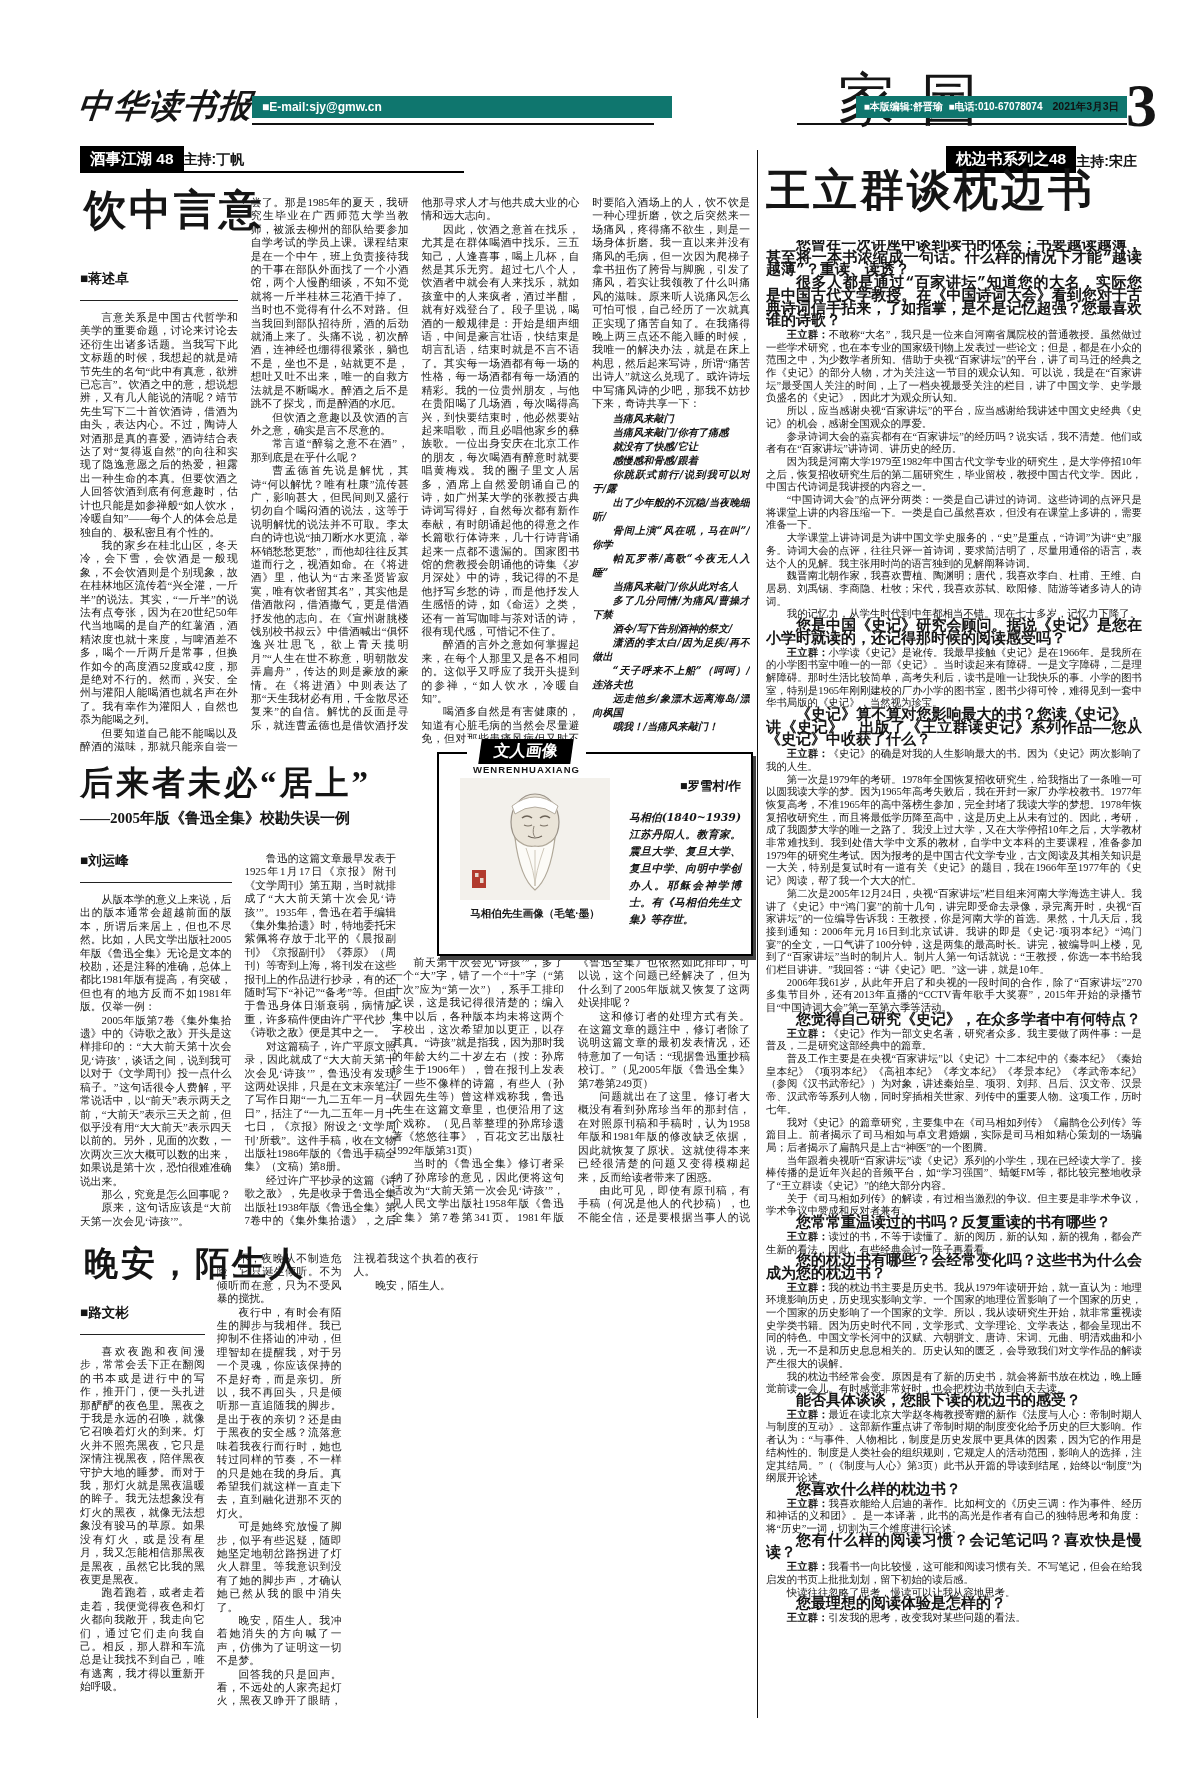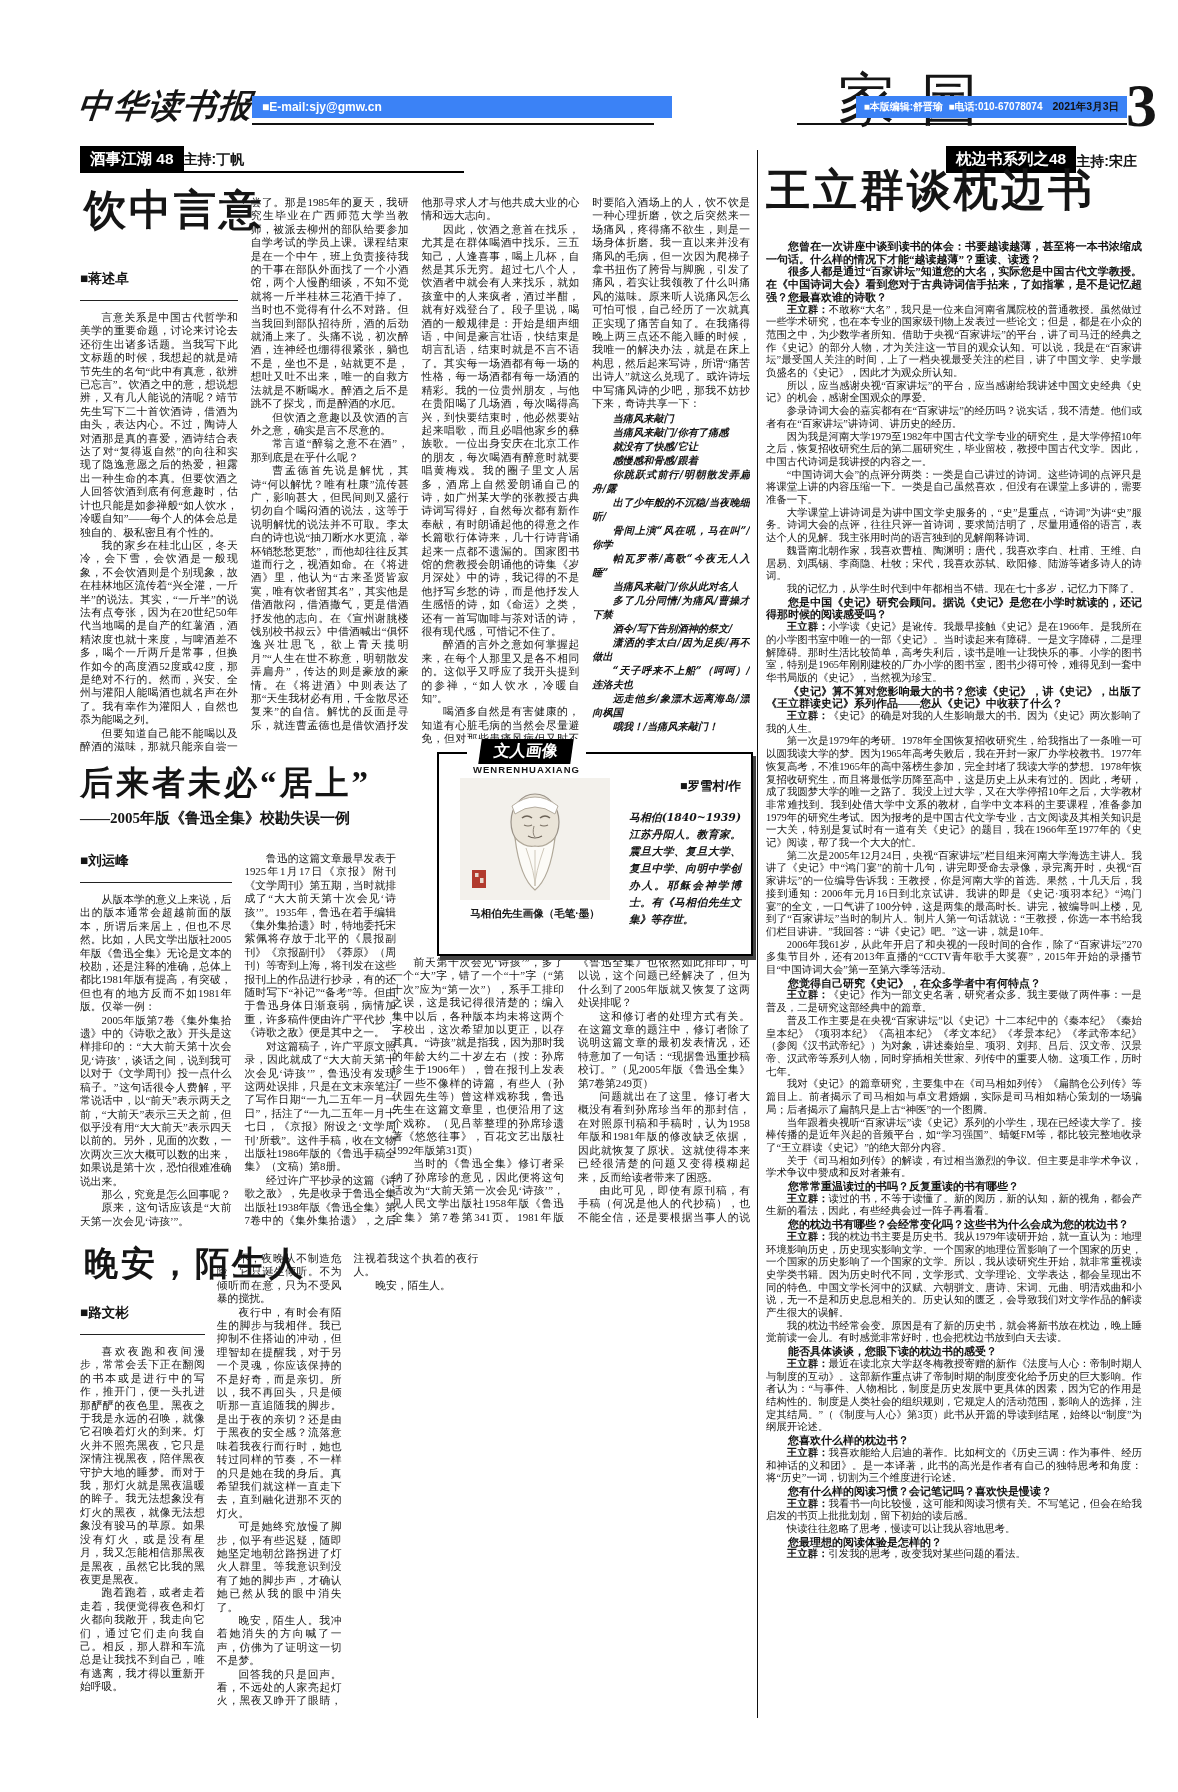--- a/index.html
+++ b/index.html
@@ -3,21 +3,21 @@
 <meta charset="utf-8">
 <style>
   html,body{margin:0;padding:0;background:#e8e8e8;}
   .page{position:relative;width:1178px;height:1792px;background:#ffffff;margin:0 auto;
         font-family:"Liberation Serif","DejaVu Serif",serif;color:#151515;overflow:hidden;}
   .abs{position:absolute;}
 
   
   .masthead{left:78px;top:84px;font-size:33px;font-weight:bold;font-style:italic;
             letter-spacing:2px;transform:skewX(-6deg);font-family:"DejaVu Serif",serif;}
-  .graybar{background:#3b82f6;color:#fff;height:22px;display:flex;align-items:center;
+  .graybar{background:#0f766e;color:#fff;height:22px;display:flex;align-items:center;
            font-family:"Liberation Sans","DejaVu Sans",sans-serif;font-weight:bold;white-space:nowrap;}
   .bar-left{left:252px;top:96px;width:400px;padding:0 10px;font-size:12px;}
   .bar-right{top:96px;right:51px;padding:0 8px;font-size:10px;}
   .bar-right .date{color:#111;margin-left:10px;font-size:10.5px;}
   .rule{background:#111;}
   .section-name{left:838px;top:62px;font-size:57px;letter-spacing:26px;font-weight:400;
                 font-family:"DejaVu Serif",serif;}
   .page-num{left:1126px;top:74px;font-size:62px;font-weight:bold;font-family:"Liberation Serif",serif;line-height:1;}
 
   
@@ -55,21 +55,21 @@
               font-family:"Liberation Sans",sans-serif;}
   .pb-right{flex:1;}
   .pb-artist{font-weight:bold;font-size:12.5px;text-align:right;
              font-family:"Liberation Sans",sans-serif;}
   .pb-bio{font-style:italic;font-weight:600;font-size:10.8px;line-height:17px;
           margin-top:14px;text-align:justify;font-family:"DejaVu Serif",serif;}
 
   
   .iv-body{text-align:justify;overflow:hidden;}
   .iv-body p{margin:0;text-indent:2em;font-size:10.4px;line-height:12.7px;}
-  .iv-body p.q{font-weight:bold;font-family:Liberation Serif, serif;font-size:11px;}
+  .iv-body p.q{font-weight:bold;font-family:Liberation Mono, monospace;font-size:15px;}
 
   .vdivider{width:1px;background:#111;}
 </style>
 </head>
 <body>
 
 <div class="page">
 
   <div class="abs masthead">中华读书报</div>
 
@@ -114,21 +114,21 @@
         <p class="para">曹孟德首先说是解忧，其诗“何以解忧？唯有杜康”流传甚广，影响甚大，但民间则又盛行切勿自个喝闷酒的说法，这等于说明解忧的说法并不可取。李太白的诗也说“抽刀断水水更流，举杯销愁愁更愁”，而他却往往反其道而行之，视酒如命。在《将进酒》里，他认为“古来圣贤皆寂寞，唯有饮者留其名”，其实他是借酒散闷，借酒撒气，更是借酒抒发他的志向。在《宣州谢朓楼饯别校书叔云》中借酒喊出“俱怀逸兴壮思飞，欲上青天揽明月”“人生在世不称意，明朝散发弄扁舟”，传达的则是豪放的豪情。在《将进酒》中则表达了那“天生我材必有用，千金散尽还复来”的自信。解忧的反面是寻乐，就连曹孟德也是借饮酒抒发他那寻求人才与他共成大业的心情和远大志向。</p>
         <p class="para">因此，饮酒之意首在找乐，尤其是在群体喝酒中找乐。三五知己，人逢喜事，喝上几杯，自然是其乐无穷。超过七八个人，饮酒者中就会有人来找乐，就如孩童中的人来疯者，酒过半酣，就有好戏登台了。段子里说，喝酒的一般规律是：开始是细声细语，中间是豪言壮语，快结束是胡言乱语，结束时就是不言不语了。其实每一场酒都有每一场的性格，每一场酒都有每一场酒的精彩。我的一位贵州朋友，与他在贵阳喝了几场酒，每次喝得高兴，到快要结束时，他必然要站起来唱歌，而且必唱他家乡的彝族歌。一位出身安庆在北京工作的朋友，每次喝酒有醉意时就要唱黄梅戏。我的圈子里文人居多，酒席上自然爱朗诵自己的诗，如广州某大学的张教授古典诗词写得好，自然每次都有新作奉献，有时朗诵起他的得意之作长篇歌行体诗来，几十行诗背诵起来一点都不遗漏的。国家图书馆的詹教授会朗诵他的诗集《岁月深处》中的诗，我记得的不是他抒写乡愁的诗，而是他抒发人生感悟的诗，如《命运》之类，还有一首写咖啡与茶对话的诗，很有现代感，可惜记不住了。</p>
         <p class="para">醉酒的言外之意如何掌握起来，在每个人那里又是各不相同的。这似乎又呼应了我开头提到的参禅，“如人饮水，冷暖自知”。</p>
         <p class="para">喝酒多自然是有害健康的，知道有心脏毛病的当然会尽量避免，但对那些患痛风病但又时不时要陷入酒场上的人，饮不饮是一种心理折磨，饮之后突然来一场痛风，疼得痛不欲生，则是一场身体折磨。我一直以来并没有痛风的毛病，但一次因为爬梯子拿书扭伤了胯骨与脚腕，引发了痛风，着实让我领教了什么叫痛风的滋味。原来听人说痛风怎么可怕可恨，自己经历了一次就真正实现了痛苦自知了。在我痛得晚上两三点还不能入睡的时候，我唯一的解决办法，就是在床上构思，然后起来写诗，所谓“痛苦出诗人”就这么兑现了。或许诗坛中写痛风诗的少吧，那我不妨抄下来，奇诗共享一下：</p>
       </div>
     <div>
         <p class="poem-line">当痛风来敲门</p>
         <p class="poem-line">当痛风来敲门/你有了痛感</p>
         <p class="poem-line">就没有了快感/它让</p>
         <p class="poem-line">感慢感和骨感/跟着</p>
-        <p class="poem-line">你跳跃式前行/明朝散发弄扁舟/露</p>
+        <p class="poem-line">你跳跃式前行/说到我可以对于/露</p>
         <p class="poem-line">出了少年般的不沉稳/当夜晚细听/</p>
         <p class="poem-line">骨间上演“风在吼，马在叫”/你学</p>
         <p class="poem-line">帕瓦罗蒂/高歌“今夜无人入睡”</p>
         <p class="poem-line">当痛风来敲门/你从此对名人</p>
         <p class="poem-line">多了几分同情/为痛风/曹操才下禁</p>
         <p class="poem-line">酒令/写下告别酒神的祭文/</p>
         <p class="poem-line">潇洒的李太白/因为足疾/再不做出</p>
         <p class="poem-line">“天子呼来不上船”（呵呵）/连洛夫也</p>
         <p class="poem-line">远走他乡/象漂木远离海岛/漂向枫国</p>
         <p class="poem-line">哦我！/当痛风来敲门！</p>

